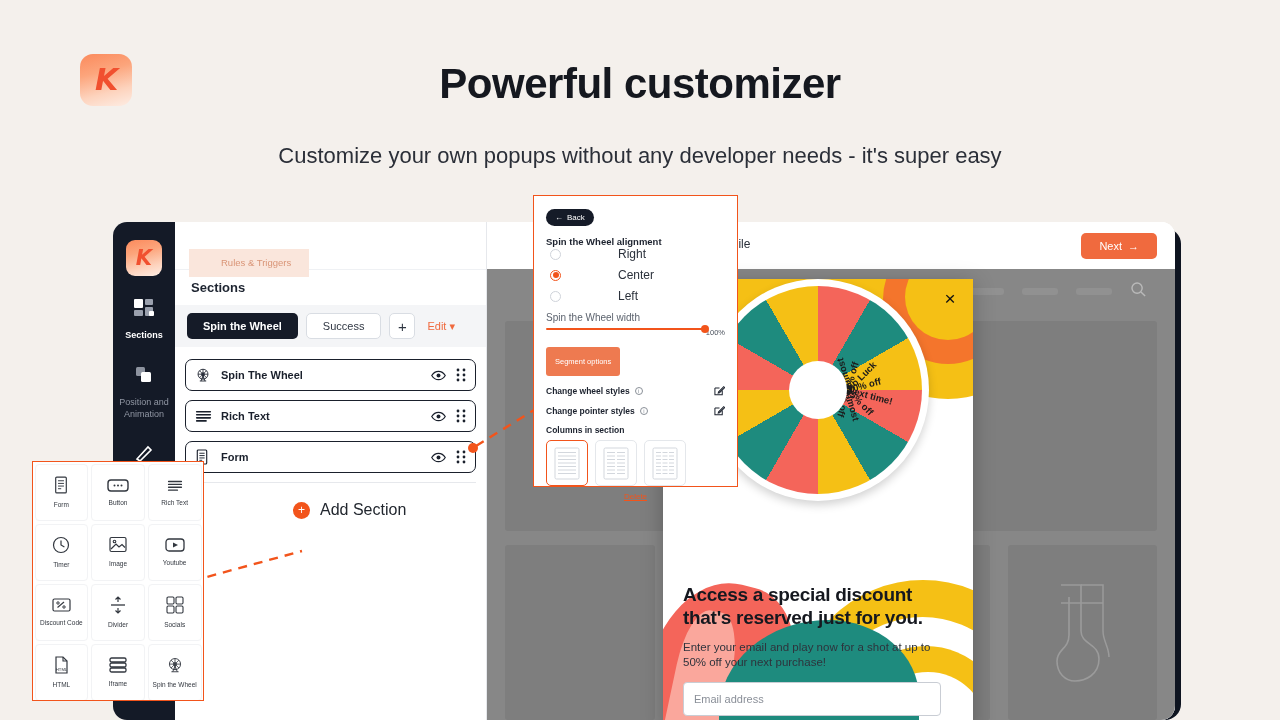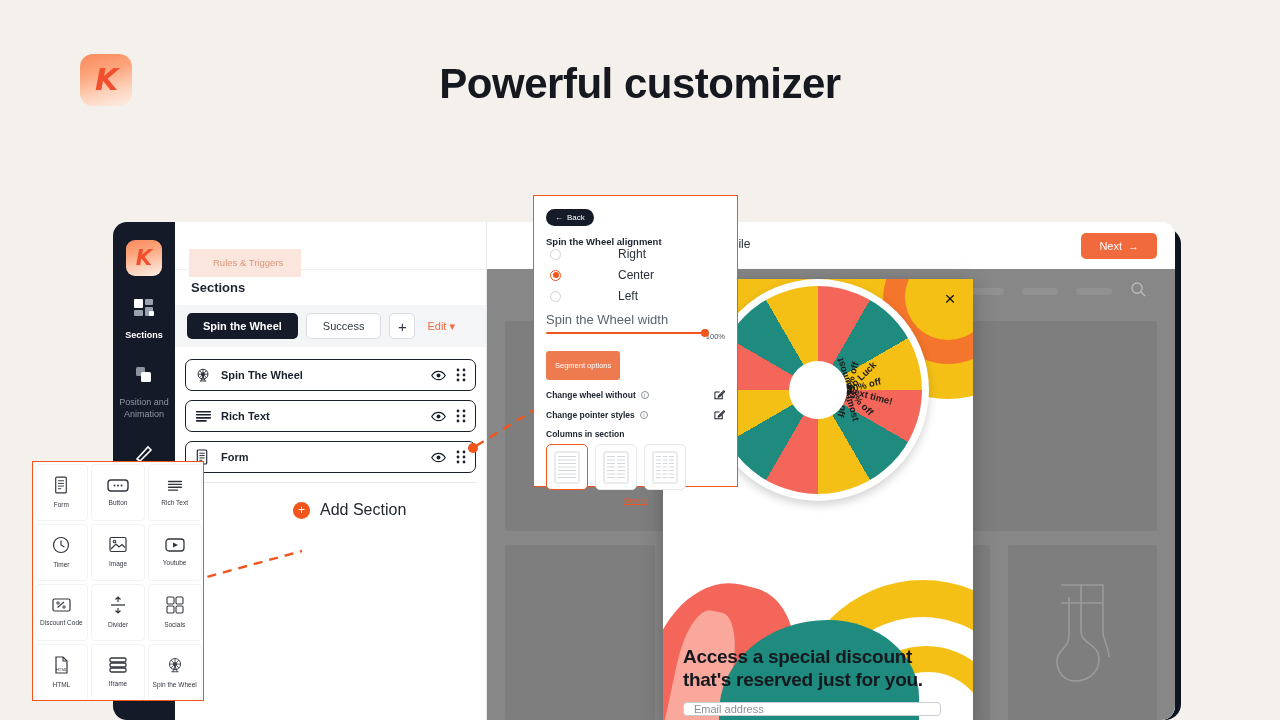--- a/index.html
+++ b/index.html
@@ -87,21 +87,21 @@
   }
   .chip.active { background: #FBD9C9; color: #E2643C; }
   .chip.active:after {
     content: ""; position: absolute; right: -13px; top: 0;
     border-left: 13px solid #FBD9C9;
     border-top: 14px solid transparent; border-bottom: 14px solid transparent;
   }
   .chip.active .underline {
     position: absolute; left: 0; right: -6px; bottom: -2px; height: 2px; background: #F25A2B;
   }
-  .chip.next { background: #FAE6DC; color: #D99476; padding-left: 24px; margin-top: 34px; }
+  .chip.next { background: #FAE6DC; color: #D99476; padding-left: 32px; margin-top: 34px; }
 
   .panel-head {
     height: 36px; display: flex; align-items: center; padding-left: 16px;
     font-size: 13px; font-weight: 700; color: #1D2430;
     border-top: 1px solid #EFF1F4;
   }
   .tabbar {
     background: #F4F5F7; padding: 8px 12px; display: flex; align-items: center; gap: 8px;
   }
   .tab {
@@ -206,21 +206,21 @@
     position: absolute; white-space: nowrap; left: 30px; top: -6px;
     transform-origin: left center;
   }
   .popup-body { position: absolute; left: 20px; right: 32px; bottom: 14px; }
   .popup-h {
     font-size: 19px; font-weight: 700; color: #15181F; line-height: 1.18;
     letter-spacing: -0.3px; margin-bottom: 11px;
   }
   .popup-p { font-size: 11.5px; color: #2E333C; line-height: 1.35; margin-bottom: 11px; }
   .popup-input {
-    height: 14px; background: #fff; border: 1px solid #C9CDD4; border-radius: 4px;
+    height: 34px; background: #fff; border: 1px solid #C9CDD4; border-radius: 4px;
     display: flex; align-items: center; padding: 0 10px; font-size: 11px; color: #8A8F98;
   }
 
   
   .widget-pop {
     position: absolute; left: 32px; top: 461px; width: 172px; height: 240px;
     background: #fff; border: 1.6px solid #F2541B; overflow: hidden;
     display: grid; grid-template-columns: repeat(3, 1fr); grid-auto-rows: 60px;
   }
   .widget {
@@ -242,21 +242,21 @@
   }
   .set-h { font-size: 9.5px; font-weight: 700; color: #1C222E; }
   .radio-row { display: flex; align-items: center; gap: 9px; margin-bottom: 7px; padding-left: 4px; }
   .radio {
     width: 11px; height: 11px; border-radius: 50%; border: 1.2px solid #CFD3DA;
     display: flex; align-items: center; justify-content: center; background: #fff;
   }
   .radio.on { border-color: #F2541B; }
   .radio.on:after { content: ""; width: 6px; height: 6px; border-radius: 50%; background: #F2541B; }
   .radio-lbl { font-size: 12px; color: #2B313B; padding-left: 48px; }
-  .set-sub { font-size: 13px; color: #5C636E; margin: 9px 0 5px 0; }
+  .set-sub { font-size: 10px; color: #5C636E; margin: 9px 0 5px 0; }
   .slider-row { display: flex; align-items: flex-start; }
   .slider { flex: 1; height: 2px; background: #F2541B; position: relative; border-radius: 2px; }
   .slider .knob {
     position: absolute; right: -3px; top: -3px; width: 8px; height: 8px;
     border-radius: 50%; background: #F2541B;
   }
   .slider-val { font-size: 7.5px; color: #4A515C; }
   .seg-btn {
     margin-top: 10px; background: #EE7A50; color: #fff; font-size: 7.5px;
     padding: 10px 9px; border-radius: 3px; display: inline-block;
@@ -290,20 +290,21 @@
 </head>
 <body>
 
 <div class="page">
 
   <div class="brand-logo">
     <div class="k">K</div>
   </div>
 
   <div class="hero-title">Powerful customizer</div>
+  <div class="hero-sub">Customize your own popups without any developer needs - it's super easy</div>
 
   <div class="app-shadow"></div>
   <div class="app-window">
 
     <div class="rail">
       <div class="rail-logo">
         <div class="k">K</div>
       </div>
 
       <div class="rail-item">
@@ -561,20 +562,21 @@
                 <span style="transform:rotate(255deg)">Almost</span>
               </div>
               <div class="wheel-hub"></div>
             </div>
           </div>
 
           <div class="popup-close">×</div>
 
           <div class="popup-body">
             <div class="popup-h">Access a special discount that's reserved just for you.</div>
+            <div class="popup-p">Enter your email and play now for a shot at up to 50% off your next purchase!</div>
             <div class="popup-input">Email address</div>
           </div>
         </div>
       </div>
     </div>
   </div>
 
   <svg class="connector" style="left:190px;top:535px;width:130px;height:50px;">
     <path d="M2 46 L112 16" stroke="#F2541B" stroke-width="2.4" stroke-dasharray="9 7" fill="none"></path>
   </svg>
@@ -739,21 +741,21 @@
     <div class="slider-row">
       <div class="slider">
         <span class="knob"></span>
       </div>
       <span class="slider-val">100%</span>
     </div>
 
     <div class="seg-btn">Segment options</div>
 
     <div class="opt-row">
-      <span class="opt-lbl">Change wheel without</span>
+      <span class="opt-lbl">Change wheel styles</span>
       <span class="info-i">i</span>
       <span class="opt-edit">
         <svg width="11" height="11" viewBox="0 0 12 12">
           <path d="M1 3.2h5M1 3.2v7.5h8V6" fill="none" stroke="#1C222E" stroke-width="1.1"></path>
           <path d="M5 7.4 10.6 1.8l1 1L6 8.4l-1.4.3z" fill="none" stroke="#1C222E" stroke-width="1.1"></path>
         </svg>
       </span>
     </div>
     <div class="opt-row">
       <span class="opt-lbl">Change pointer styles</span>

